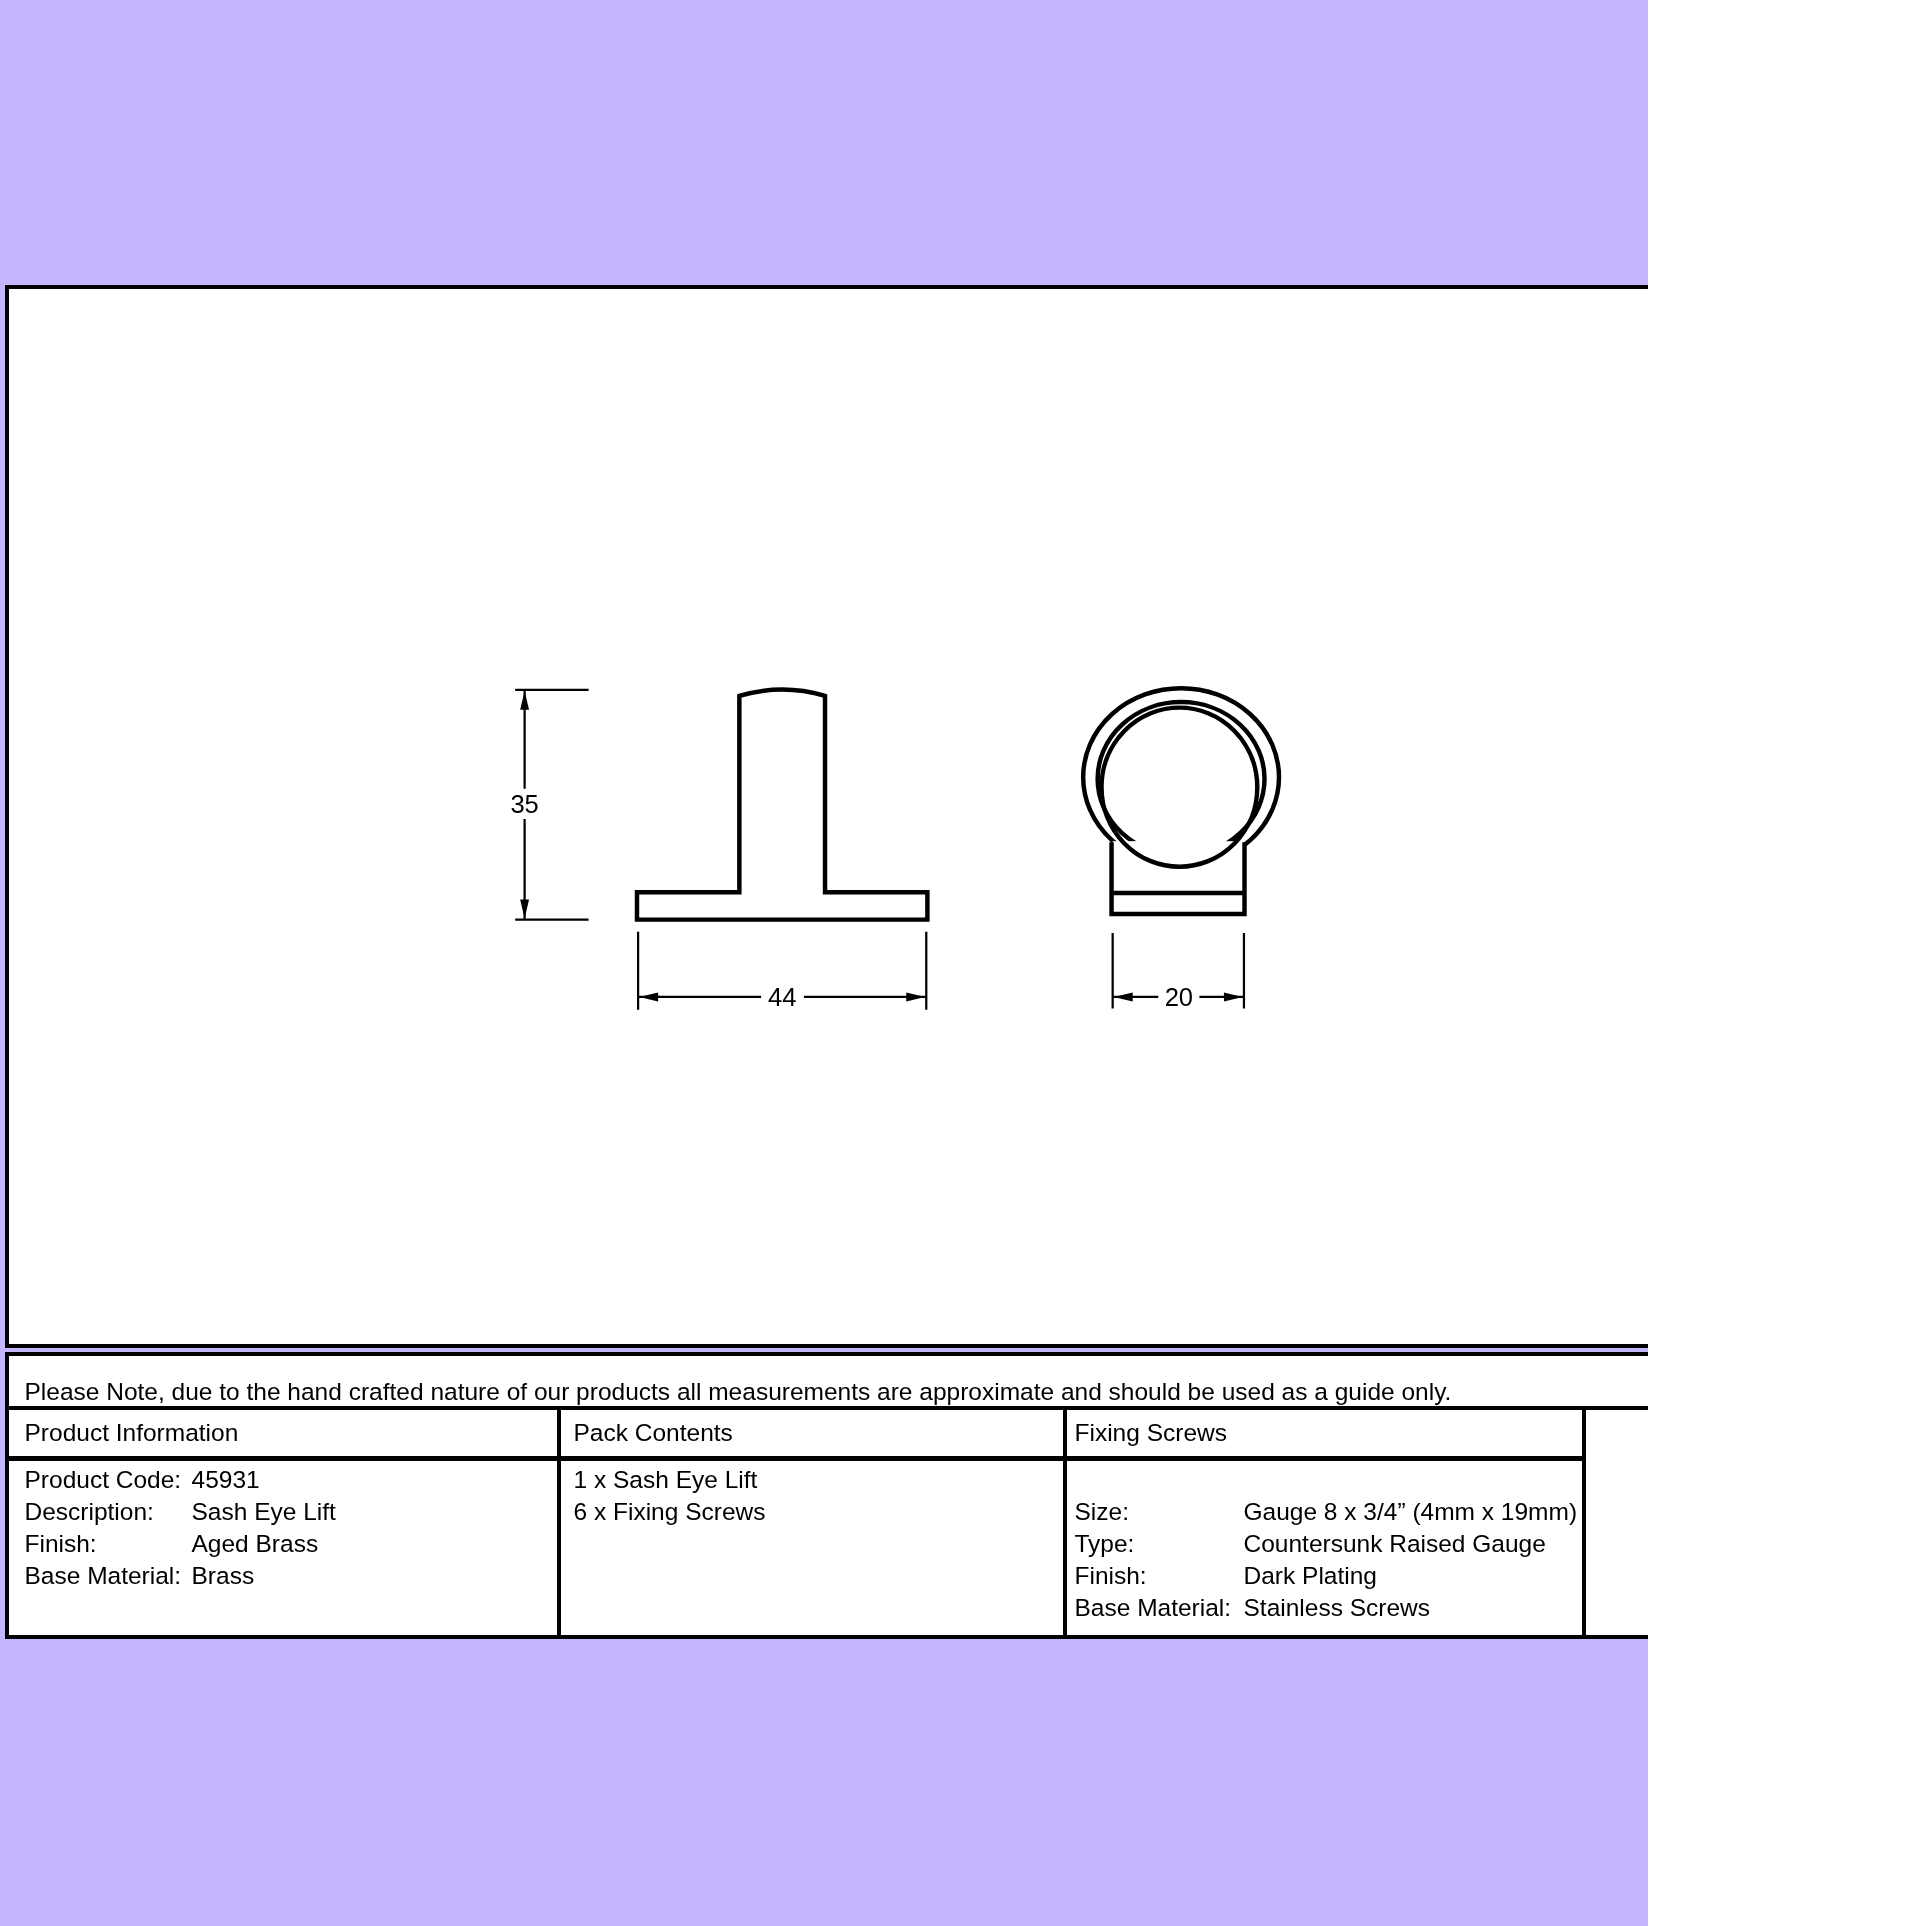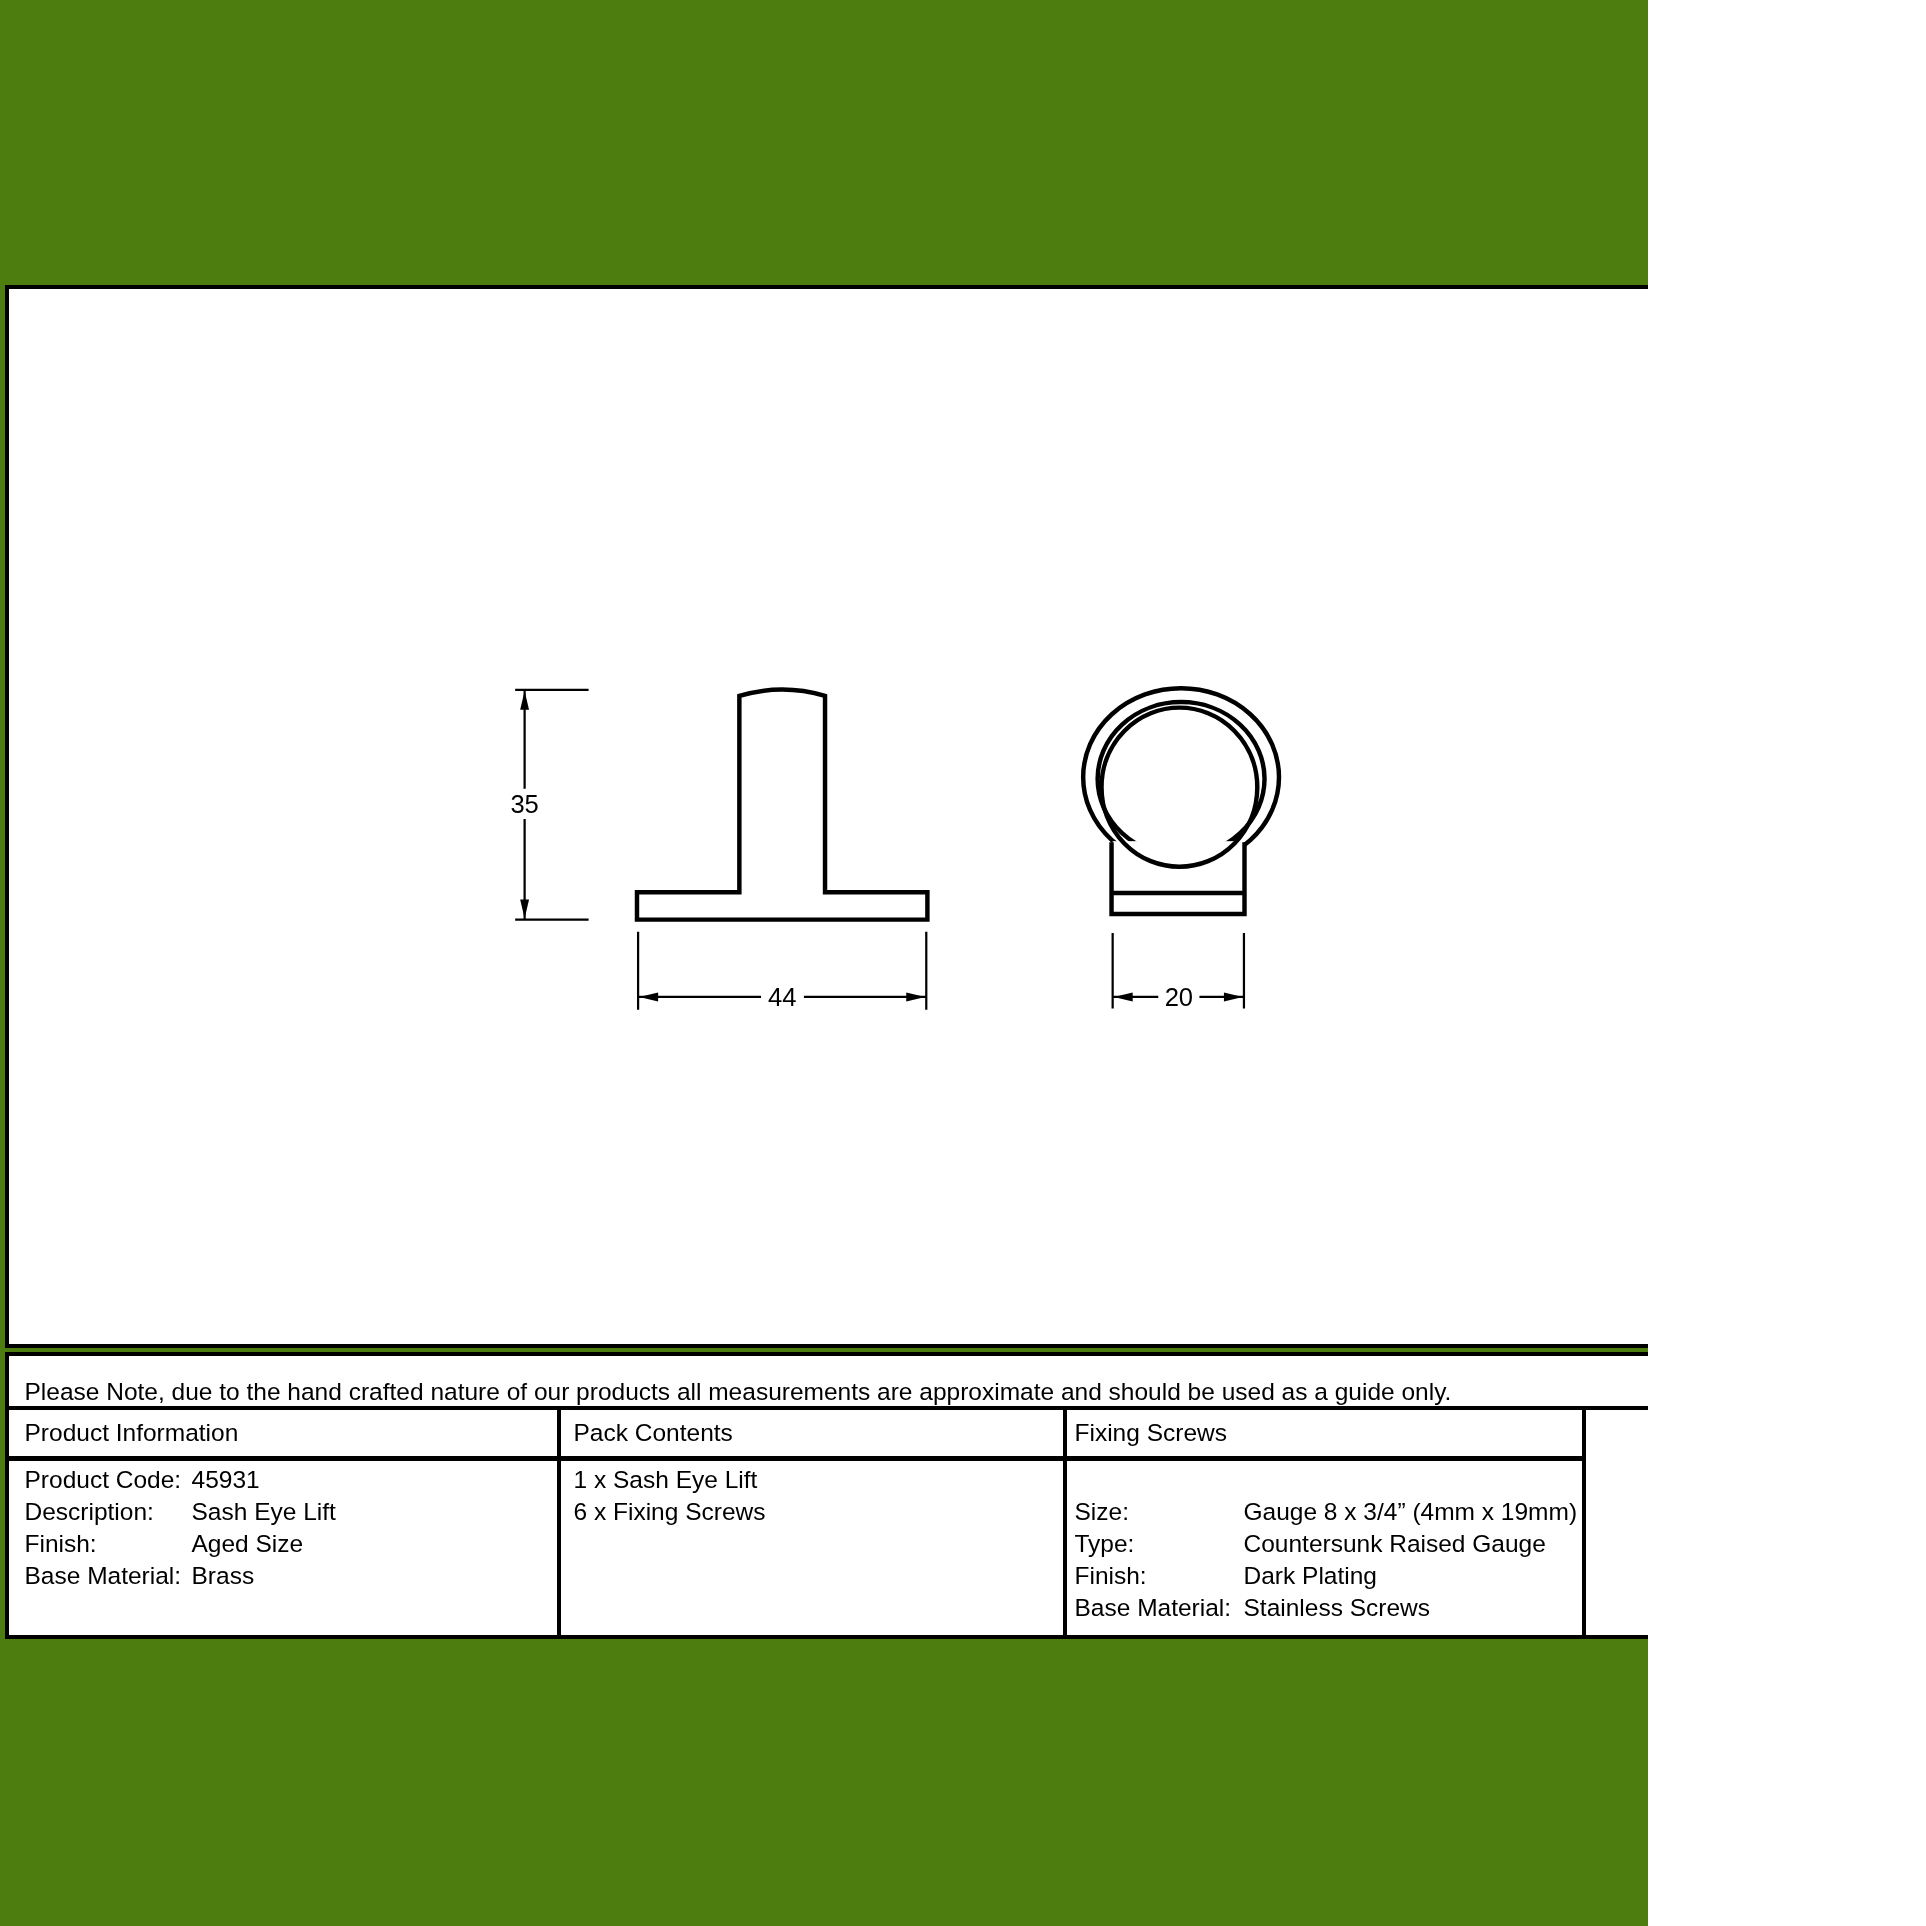--- a/index.html
+++ b/index.html
@@ -1,19 +1,19 @@
 <!DOCTYPE html>
 <html style="font-size:9px"><head>
 <meta charset="utf-8">
 <style>
   html,body { margin:0; padding:0; background:#fff; }
   .sheet {
     position:relative;
     width:1648px; height:1926px;
-    background:#4d7c0f;
+    background:#c4b5fd;
     font-family:"Liberation Sans", sans-serif;
     color:#000;
     overflow:hidden;
   }
   .drawing-border {
     position:absolute; left:4.5px; top:285px;
     width:1908px; height:1055px;
     border:4.5px solid #000;
     background:#fff;
   }
@@ -138,21 +138,21 @@
     <div class="col-header h2">Pack Contents</div>
     <div class="col-header h3">Fixing Screws</div>
 
     <div class="data-row pi-row r0">
       <span class="lbl">Product Code:</span><span class="val">45931</span>
     </div>
     <div class="data-row pi-row r1">
       <span class="lbl">Description:</span><span class="val">Sash Eye Lift</span>
     </div>
     <div class="data-row pi-row r2">
-      <span class="lbl">Finish:</span><span class="val">Aged Size</span>
+      <span class="lbl">Finish:</span><span class="val">Aged Brass</span>
     </div>
     <div class="data-row pi-row r3">
       <span class="lbl">Base Material:</span><span class="val">Brass</span>
     </div>
 
     <div class="pc-item r0">1 x Sash Eye Lift</div>
     <div class="pc-item r1">6 x Fixing Screws</div>
 
     <div class="data-row fs-row r0">
       <span class="lbl">Size:</span><span class="val">Gauge 8 x 3/4” (4mm x 19mm)</span>

